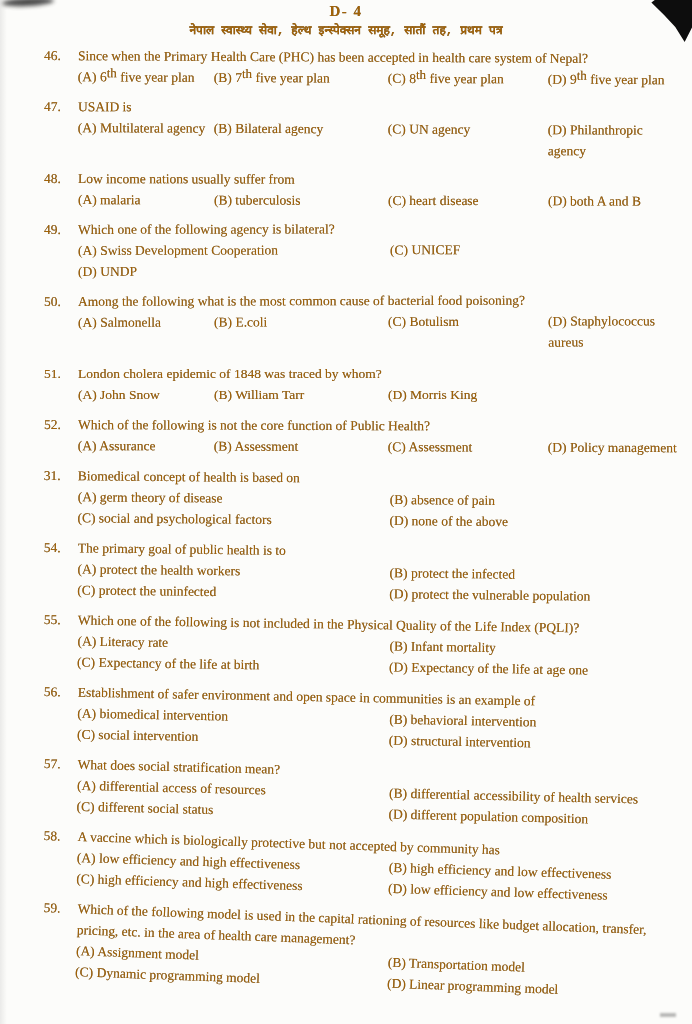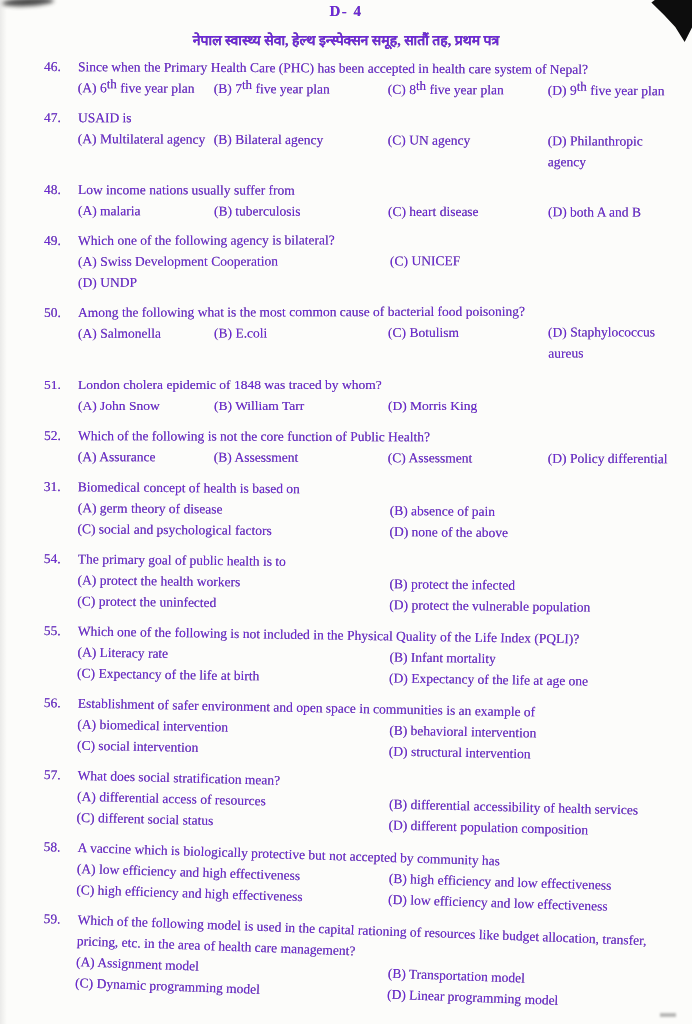--- a/index.html
+++ b/index.html
@@ -1,19 +1,19 @@
 <!DOCTYPE html>
 <html><head>
 <meta charset="utf-8">
 <style>
   html,body{margin:0;padding:0;background:#ffffff;}
   .page{
     width:692px;height:1024px;position:relative;overflow:hidden;
     background:#fcfcfa;
-    color:#6d28d9;
+    color:#a16207;
     font-family:"Liberation Serif","DejaVu Serif",serif;
   }
   .edge-shade{
     position:absolute;left:0;top:0;width:7px;height:100%;
     background:linear-gradient(to right,rgba(0,0,0,0.07),rgba(0,0,0,0));
     pointer-events:none;
   }
   .smudge-tl{
     position:absolute;top:-2px;left:2px;width:52px;height:8px;
     background:#2a2a2a;border-radius:50%;
@@ -24,21 +24,21 @@
     background:#0d0d0d;
     clip-path:polygon(30% 0,100% 0,100% 58%,82% 100%,64% 66%,42% 38%,18% 10%);
   }
   .mark-br{
     position:absolute;right:16px;bottom:7px;width:16px;height:4px;
     background:#666;opacity:.45;filter:blur(1px);
   }
   .hdr{text-align:center;padding-top:3px;
     text-shadow:0 0 .5px rgba(25,25,25,.6);}
   .code{font-size:15px;font-weight:bold;letter-spacing:1.5px;}
-  .subtitle{font-size:14px;font-weight:bold;margin-top:10px;}
+  .subtitle{font-size:12px;font-weight:bold;margin-top:1px;font-family:Liberation Mono, monospace;}
   .qlist{
     padding:7px 12px 0 44px;
     text-shadow:0 0 .5px rgba(25,25,25,.55);
   }
   .question{margin-bottom:9px;transform-origin:left top;}
   .q-head{display:flex;font-size:13.5px;line-height:21px;}
   .q-num{flex:0 0 34px;}
   .q-text{flex:1;padding-right:2px;}
   .opts{margin-left:34px;font-size:13.5px;line-height:21px;}
   .opts-inline{display:grid;grid-template-columns:136px 174px 160px 1fr;}
@@ -133,21 +133,21 @@
       </div>
       <div class="question" style="transform: rotate(0.2deg);">
         <div class="q-head">
           <span class="q-num">52.</span>
           <span class="q-text">Which of the following is not the core function of Public Health?</span>
         </div>
         <div class="opts opts-inline">
           <div class="opt">(A) Assurance</div>
           <div class="opt">(B) Assessment</div>
           <div class="opt">(C) Assessment</div>
-          <div class="opt">(D) Policy differential</div>
+          <div class="opt">(D) Policy management</div>
         </div>
       </div>
       <div class="question" style="transform: rotate(0.5deg);">
         <div class="q-head">
           <span class="q-num">31.</span>
           <span class="q-text">Biomedical concept of health is based on</span>
         </div>
         <div class="opts opts-grid">
           <div class="opt">(A) germ theory of disease</div>
           <div class="opt">(B) absence of pain</div>

